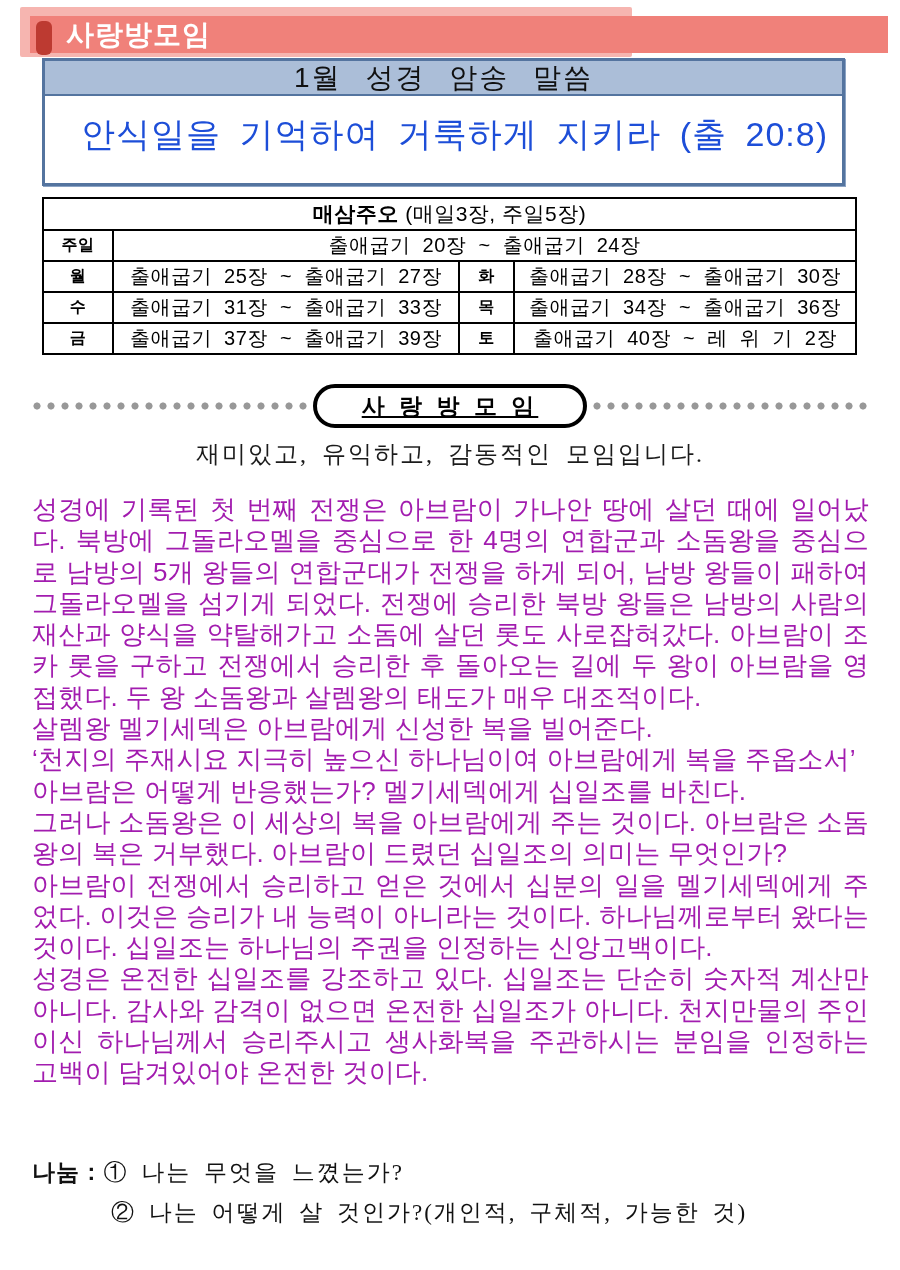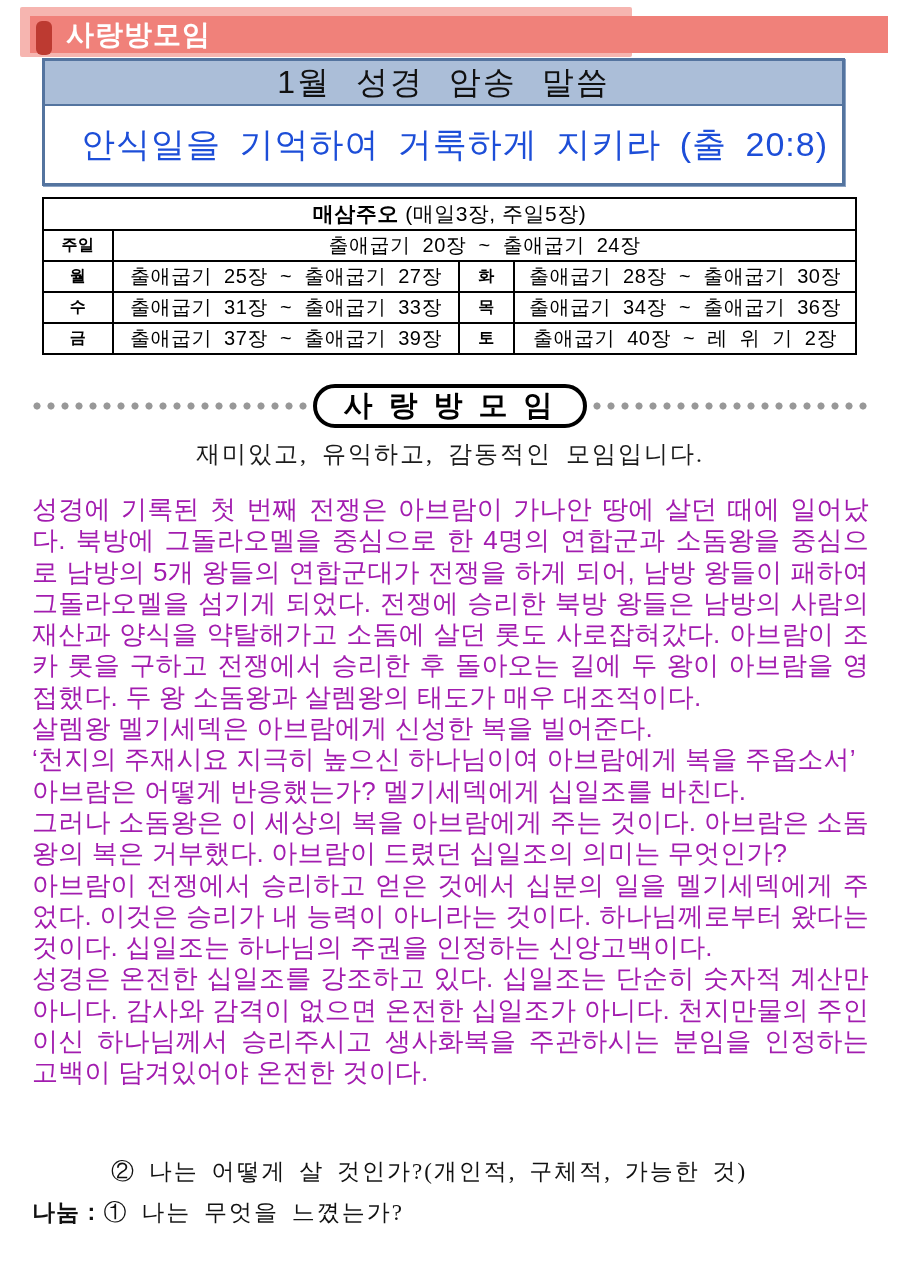--- a/index.html
+++ b/index.html
@@ -39,24 +39,24 @@
 
   
   .verse-box {
     position: absolute; left: 42px; top: 58px;
     width: 803px; height: 128px;
     border: 3px solid #54749f;
     background: #ffffff;
     box-shadow: 1px 1px 0 #8ba3c4;
   }
   .verse-box-header {
-    height: 45px; background: #abbed8;
+    height: 35px; background: #abbed8;
     border-bottom: 2px solid #54749f;
     display: flex; align-items: center; justify-content: center;
-    font-size: 32px; font-weight: 500; color: #111;
+    font-size: 28px; font-weight: 500; color: #111;
     letter-spacing: 2px; word-spacing: 14px;
   }
   .verse-box-body {
     height: 77px;
     display: flex; align-items: center; justify-content: center;
     font-size: 34px; font-weight: 500; color: #1d4ed8;
     letter-spacing: 1px; word-spacing: 8px; padding-left: 22px;
   }
 
   
@@ -88,22 +88,23 @@
     background-image: radial-gradient(circle, #989898 3.2px, transparent 3.9px);
     background-size: 14px 8px;
     background-position: left center;
     background-repeat: repeat-x;
   }
   .divider .pill {
     width: 274px; height: 44px; margin: 0 3px;
     border: 4px solid #000; border-radius: 22px;
     background: #fff;
     display: flex; align-items: center; justify-content: center;
-    font-weight: bold; font-size: 29px; letter-spacing: 4px;
+    font-weight: bold; font-size: 23px; letter-spacing: 4px;
     flex: 0 0 auto;
+    text-decoration: underline;
   }
 
   
   .subtitle {
     position: absolute; left: 0; top: 438px; width: 100%;
     text-align: center;
     font-family: "Liberation Serif", serif;
     font-size: 24px; color: #1b1b1b;
     letter-spacing: 2px; word-spacing: 6px;
   }
@@ -199,22 +200,22 @@
     <p>살렘왕 멜기세덱은 아브람에게 신성한 복을 빌어준다.</p>
     <p>‘천지의 주재시요 지극히 높으신 하나님이여 아브람에게 복을 주옵소서’</p>
     <p>아브람은 어떻게 반응했는가? 멜기세덱에게 십일조를 바친다.</p>
     <p>그러나 소돔왕은 이 세상의 복을 아브람에게 주는 것이다. 아브람은 소돔왕의 복은 거부했다. 아브람이 드렸던 십일조의 의미는 무엇인가?</p>
     <p>아브람이 전쟁에서 승리하고 얻은 것에서 십분의 일을 멜기세덱에게 주었다. 이것은 승리가 내 능력이 아니라는 것이다. 하나님께로부터 왔다는 것이다. 십일조는 하나님의 주권을 인정하는 신앙고백이다.</p>
     <p>성경은 온전한 십일조를 강조하고 있다. 십일조는 단순히 숫자적 계산만 아니다. 감사와 감격이 없으면 온전한 십일조가 아니다. 천지만물의 주인이신 하나님께서 승리주시고 생사화복을 주관하시는 분임을 인정하는 고백이 담겨있어야 온전한 것이다.</p>
   </div>
 
   <div class="sharing">
     <div class="sharing-row">
+      <span class="sharing-label">나눔 : </span>
+      <span class="sharing-item">① 나는 무엇을 느꼈는가?</span>
+    </div>
+    <div class="sharing-row">
       <span class="sharing-indent"></span>
       <span class="sharing-item">② 나는 어떻게 살 것인가?(개인적, 구체적, 가능한 것)</span>
     </div>
-    <div class="sharing-row">
-      <span class="sharing-label">나눔 : </span>
-      <span class="sharing-item">① 나는 무엇을 느꼈는가?</span>
-    </div>
   </div>
 
 </div>
 
 </body></html>

